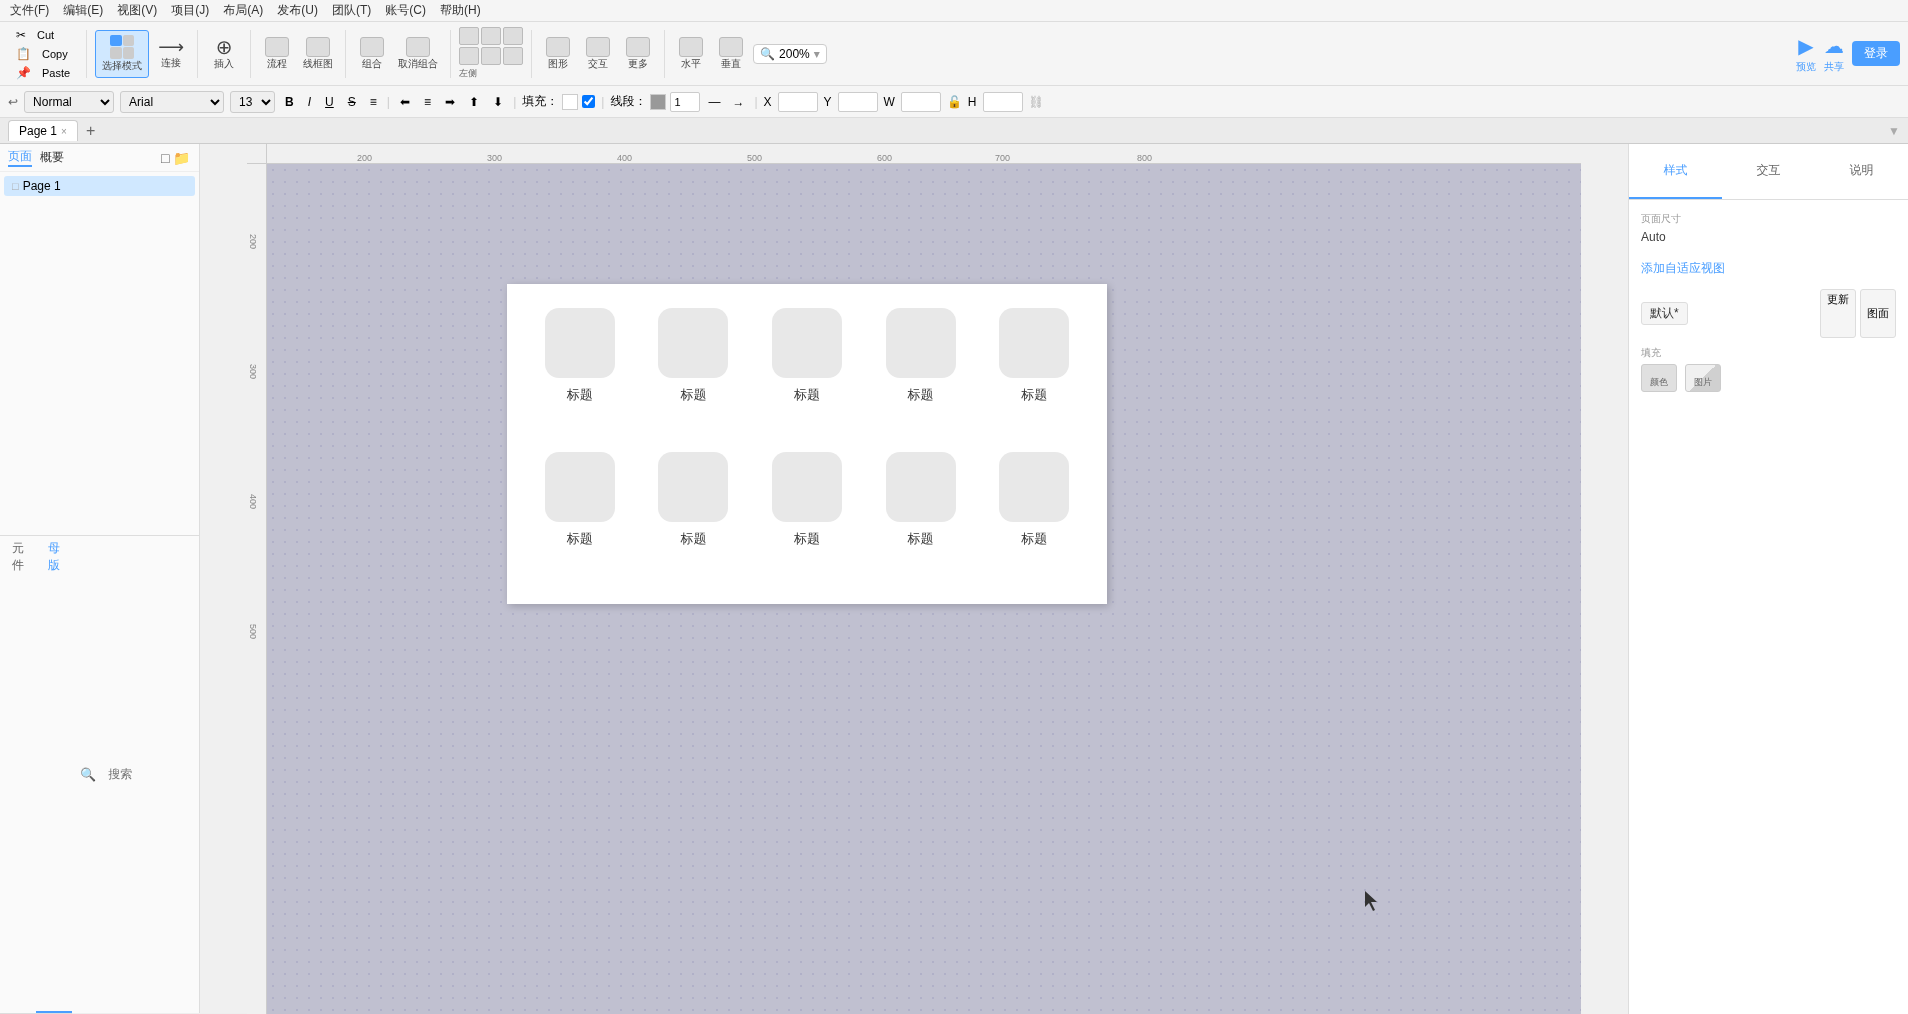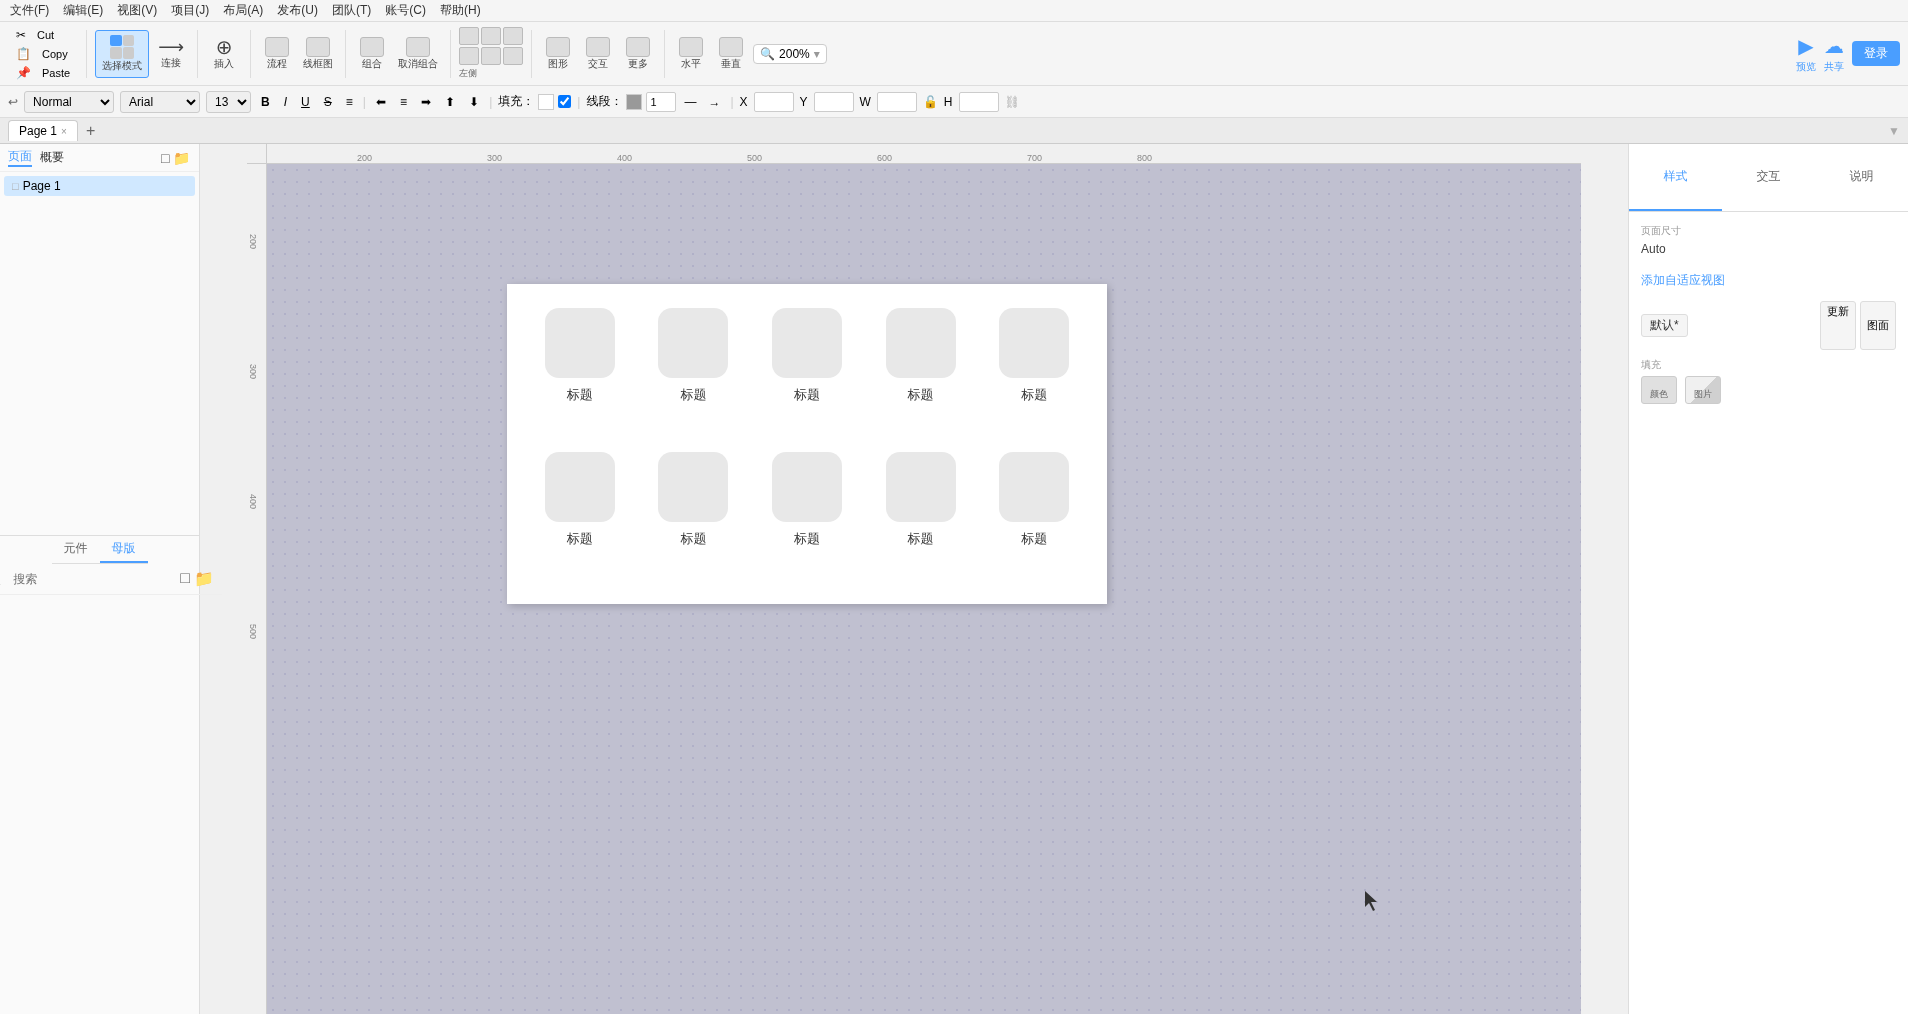--- a/index.html
+++ b/index.html
@@ -203,22 +203,20 @@
       border-radius: 3px;
       gap: 4px;
     }
     .tree-item.active { background: #d0e8ff; }
     .tree-item .page-icon { color: #aaa; font-size: 11px; }
 
     
     .left-panel-bottom {
       flex: 1;
       display: flex;
-      flex-direction: column;
-      align-items: center;
     }
     .bottom-tabs {
       display: flex;
       border-bottom: 1px solid #ddd;
     }
     .bottom-tab {
       padding: 4px 12px;
       cursor: pointer;
       font-size: 12px;
       color: #666;
@@ -317,21 +315,21 @@
       display: flex;
       flex-direction: column;
     }
     .right-panel-tabs {
       display: flex;
       border-bottom: 1px solid #ddd;
     }
     .right-panel-tab {
       flex: 1;
       text-align: center;
-      padding: 24px 4px;
+      padding: 18px 4px;
       font-size: 12px;
       cursor: pointer;
       color: #666;
     }
     .right-panel-tab.active {
       color: #4a9eff;
       border-bottom: 2px solid #4a9eff;
     }
     .right-panel-content {
       flex: 1;
@@ -522,21 +520,21 @@
   </div>
 </div>
 
 <div class="format-bar">
   <span style="cursor:pointer;color:#666;">↩</span>
 
   <select style="border:1px solid #ccc;border-radius:3px;padding:2px 4px;font-size:12px;height:22px;width:90px;">
     <option>Normal</option>
   </select>
 
-  <select style="border:1px solid #ccc;border-radius:3px;padding:2px 4px;font-size:12px;height:22px;width:80px;">
+  <select style="border:1px solid #ccc;border-radius:3px;padding:2px 4px;font-size:12px;height:22px;width:104px;">
     <option>Arial</option>
   </select>
 
   <select style="border:1px solid #ccc;border-radius:3px;padding:2px 4px;font-size:12px;height:22px;width:45px;">
     <option>13</option>
   </select>
 
   <span class="format-bar-btn" style="font-weight:bold;">B</span>
   <span class="format-bar-btn" style="font-style:italic;">I</span>
   <span class="format-bar-btn" style="text-decoration:underline;">U</span>
@@ -634,21 +632,21 @@
 
     <div class="ruler-corner"></div>
 
     <div class="ruler-h">
       <div style="position:relative;width:100%;height:100%;">
         <span class="ruler-tick" style="left:90px;">200</span>
         <span class="ruler-tick" style="left:220px;">300</span>
         <span class="ruler-tick" style="left:350px;">400</span>
         <span class="ruler-tick" style="left:480px;">500</span>
         <span class="ruler-tick" style="left:610px;">600</span>
-        <span class="ruler-tick" style="left:760px;">700</span>
+        <span class="ruler-tick" style="left:728px;">700</span>
         <span class="ruler-tick" style="left:870px;">800</span>
       </div>
     </div>
 
     <div class="ruler-v">
       <div style="position:relative;width:100%;height:100%;">
         <span style="position:absolute;top:90px;left:1px;font-size:9px;color:#888;writing-mode:vertical-rl;">200</span>
         <span style="position:absolute;top:220px;left:1px;font-size:9px;color:#888;writing-mode:vertical-rl;">300</span>
         <span style="position:absolute;top:350px;left:1px;font-size:9px;color:#888;writing-mode:vertical-rl;">400</span>
         <span style="position:absolute;top:480px;left:1px;font-size:9px;color:#888;writing-mode:vertical-rl;">500</span>

